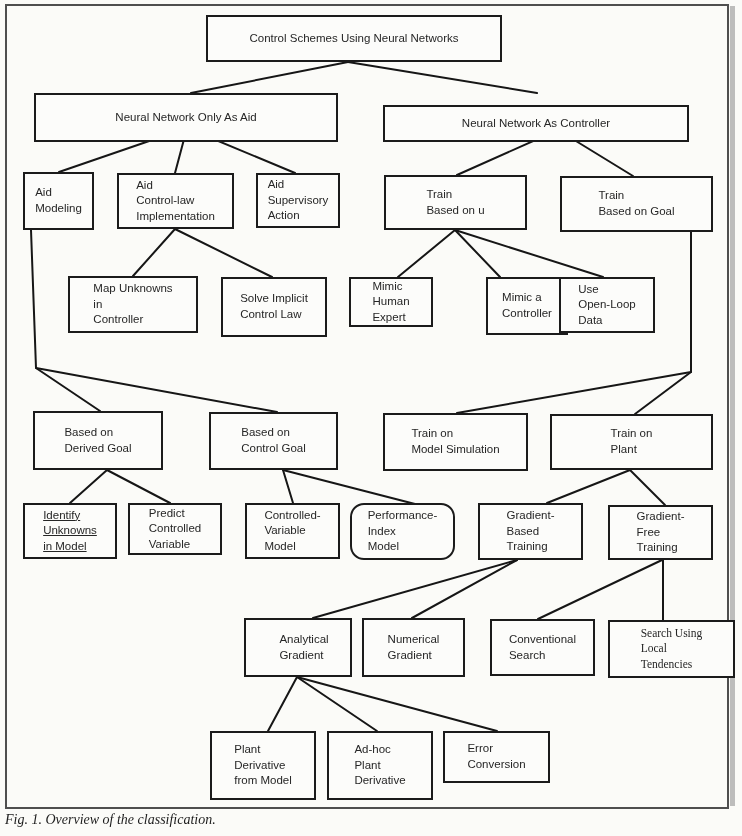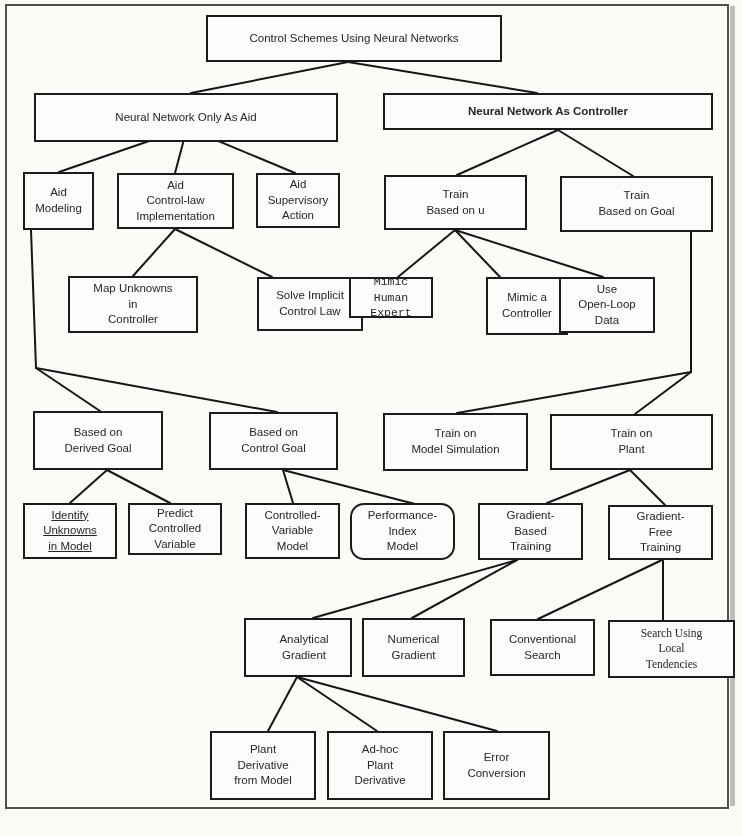--- a/index.html
+++ b/index.html
@@ -51,21 +51,20 @@
   .nodes { position: absolute; left: 0; top: 0; }
   .node {
     position: absolute;
     box-sizing: border-box;
     border: 2px solid var(--box-border, #1b1b1b);
     background: #fcfcfa;
     color: var(--text-color, #262626);
     display: flex;
     align-items: center;
     justify-content: center;
-    text-align: center;
     white-space: pre-line;
     font-size: 11.5px;
     line-height: 1.35;
   }
   .caption {
     position: absolute;
     left: 5px;
     top: 812px;
     font-family: "Liberation Serif", serif;
     font-style: italic;
@@ -106,39 +105,39 @@
       <polyline points="517,560 412,618"></polyline>
       <polyline points="662,560 538,619"></polyline>
       <polyline points="663,560 663,620"></polyline>
       <polyline points="297,677 268,731"></polyline>
       <polyline points="297,677 377,731"></polyline>
       <polyline points="297,677 497,731"></polyline>
     </svg>
   <div class="nodes" id="nodes">
       <div class="node" style="left: 206px; top: 15px; width: 296px; height: 47px;">Control Schemes Using Neural Networks</div>
       <div class="node" style="left: 34px; top: 93px; width: 304px; height: 49px;">Neural Network Only As Aid</div>
-      <div class="node" style="left: 383px; top: 93px; width: 330px; height: 37px; font-weight: bold;">Neural Network As Controller</div>
+      <div class="node" style="left: 383px; top: 105px; width: 306px; height: 37px;">Neural Network As Controller</div>
       <div class="node" style="left: 23px; top: 172px; width: 71px; height: 58px;">Aid
 Modeling</div>
       <div class="node" style="left: 117px; top: 173px; width: 117px; height: 56px;">Aid
 Control-law
 Implementation</div>
       <div class="node" style="left: 256px; top: 173px; width: 84px; height: 55px;">Aid
 Supervisory
 Action</div>
       <div class="node" style="left: 384px; top: 175px; width: 143px; height: 55px;">Train
 Based on u</div>
       <div class="node" style="left: 560px; top: 176px; width: 153px; height: 56px;">Train
 Based on Goal</div>
       <div class="node" style="left: 68px; top: 276px; width: 130px; height: 57px;">Map Unknowns
 in
 Controller</div>
-      <div class="node" style="left: 221px; top: 277px; width: 106px; height: 54px; margin-left: 36px;">Solve Implicit
+      <div class="node" style="left: 221px; top: 277px; width: 106px; height: 60px;">Solve Implicit
 Control Law</div>
-      <div class="node" style="left: 349px; top: 277px; width: 84px; height: 41px; font-family: Liberation Mono, monospace;">Mimic
+      <div class="node" style="left: 349px; top: 277px; width: 84px; height: 50px;">Mimic
 Human
 Expert</div>
       <div class="node" style="left: 455px; top: 277px; width: 82px; height: 58px; margin-left: 31px;">Mimic a
 Controller</div>
       <div class="node" style="left: 559px; top: 277px; width: 96px; height: 56px;">Use
 Open-Loop
 Data</div>
       <div class="node" style="left: 33px; top: 411px; width: 130px; height: 59px;">Based on
 Derived Goal</div>
       <div class="node" style="left: 209px; top: 412px; width: 129px; height: 58px;">Based on
@@ -173,16 +172,17 @@
 Search</div>
       <div class="node" style="left: 608px; top: 620px; width: 127px; height: 58px; font-family: Liberation Serif, serif;">Search Using
 Local
 Tendencies</div>
       <div class="node" style="left: 210px; top: 731px; width: 106px; height: 69px;">Plant
 Derivative
 from Model</div>
       <div class="node" style="left: 327px; top: 731px; width: 106px; height: 69px;">Ad-hoc
 Plant
 Derivative</div>
-      <div class="node" style="left: 443px; top: 731px; width: 107px; height: 69px;">Error
+      <div class="node" style="left: 443px; top: 731px; width: 107px; height: 52px;">Error
 Conversion</div>
     </div>
+  <div class="caption">Fig. 1. Overview of the classification.</div>
 </div>
 
 </body></html>

